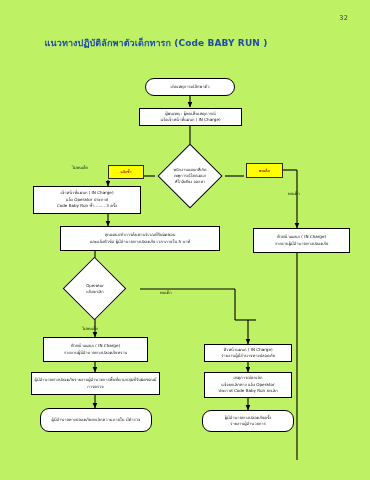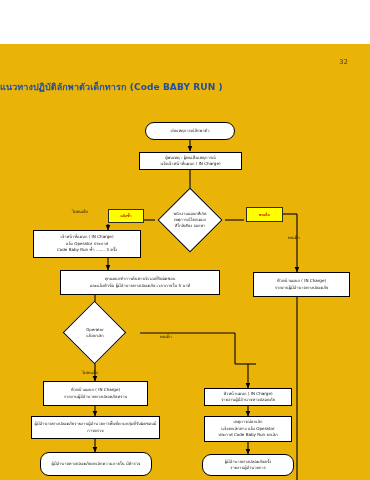--- a/index.html
+++ b/index.html
@@ -5,34 +5,33 @@
   html,body{margin:0;padding:0;}
   body{
     width:370px;height:480px;
     background:#ffffff;
     font-family:"DejaVu Sans","Liberation Sans",sans-serif;
     overflow:hidden;
     position:relative;
   }
   #page{
     position:absolute;inset:0;
-    background:#eab308;
-    margin-top:44px;
+    background:#bef264;
   }
   .page-number{
     position:absolute;
     top:14px;right:22px;
     font-size:6.5px;
     color:#333;
     letter-spacing:.2px;
   }
   .doc-title{
     position:absolute;
     top:36px;left:0;width:312px;
-    text-align:left;
+    text-align:center;
     font-size:9px;
     font-weight:bold;
     color:#1f4ea1;
     letter-spacing:.1px;
     white-space:nowrap;
   }
 
   
   #chart{position:absolute;inset:0;}
   svg.lines{position:absolute;inset:0;width:370px;height:480px;pointer-events:none;}

